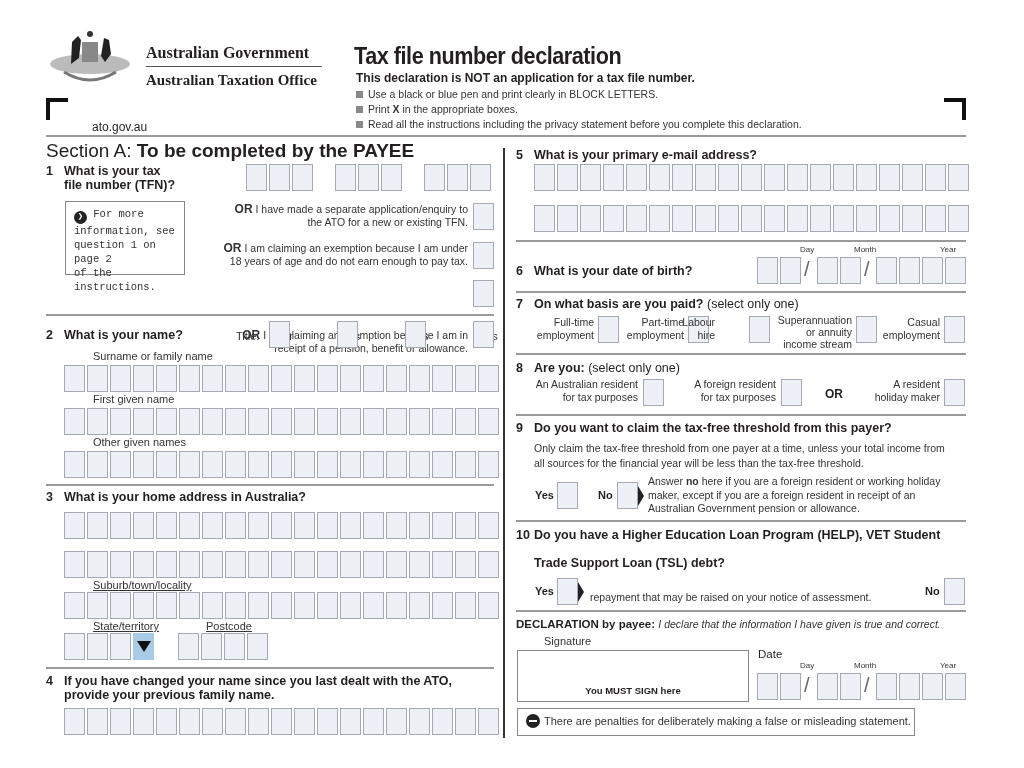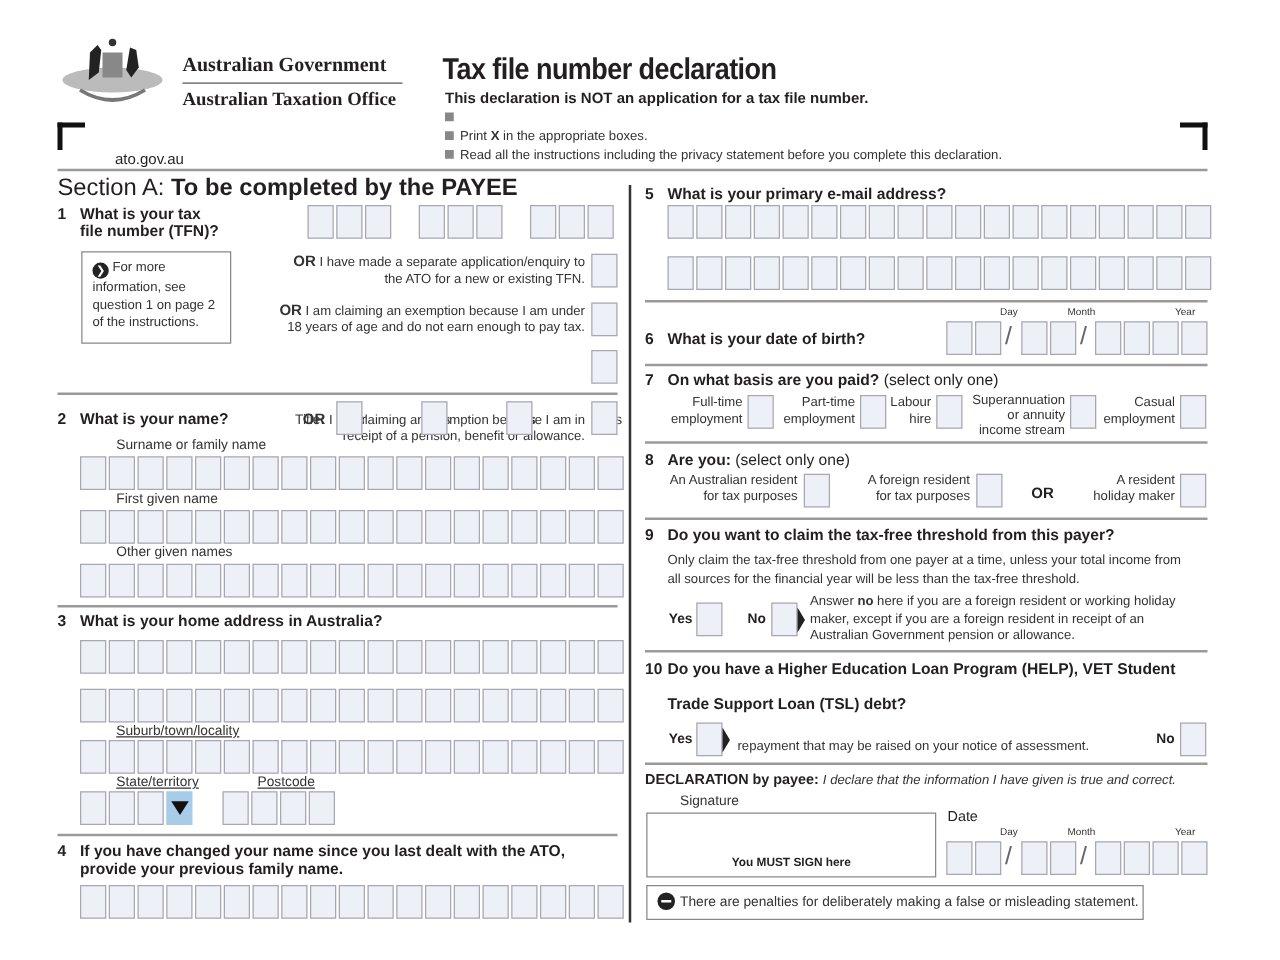--- a/index.html
+++ b/index.html
@@ -34,21 +34,21 @@
 </div>
 <div class="abs" style="left:146px;top:44px;font-family:'Liberation Serif',serif;font-weight:bold;font-size:16px;">Australian Government</div>
 <div class="abs" style="left:146px;top:66px;width:176px;height:1px;background:#555;"></div>
 <div class="abs" style="left:146px;top:72px;font-family:'Liberation Serif',serif;font-weight:bold;font-size:15px;">Australian Taxation Office</div>
 <div class="abs" style="left:46px;top:98px;width:22px;height:22px;border-left:4px solid #111;border-top:4px solid #111;"></div>
 <div class="abs" style="left:92px;top:120px;font-size:12px;">ato.gov.au</div>
 
 <div class="abs" style="left:354px;top:42px;font-size:24px;font-weight:bold;letter-spacing:-0.5px;transform:scaleX(0.9);transform-origin:left;">Tax file number declaration</div>
 <div class="abs" style="left:356px;top:71px;font-size:12px;font-weight:bold;">This declaration is NOT an application for a tax file number.</div>
 <div class="abs small" style="left:356px;top:88px;">
-  <span style="display:inline-block;width:7px;height:7px;background:#888;margin-right:5px;"></span>
+  <span style="display:inline-block;width:7px;height:7px;background:#888;margin-right:5px;"></span><span>Use a black or blue pen and print clearly in BLOCK LETTERS.</span>
 </div>
 <div class="abs small" style="left:356px;top:103px;">
   <span style="display:inline-block;width:7px;height:7px;background:#888;margin-right:5px;"></span><span>Print </span><b>X</b><span> in the appropriate boxes.</span>
 </div>
 <div class="abs small" style="left:356px;top:118px;">
   <span style="display:inline-block;width:7px;height:7px;background:#888;margin-right:5px;"></span><span>Read all the instructions including the privacy statement before you complete this declaration.</span>
 </div>
 <div class="abs" style="left:944px;top:98px;width:22px;height:22px;border-right:4px solid #111;border-top:4px solid #111;"></div>
 
 <div class="hr" style="left:46px;top:135px;width:920px;"></div>
@@ -59,21 +59,21 @@
   <span>Section A: </span><b>To be completed by the PAYEE</b>
 </div>
 
 <div class="q" style="left:46px;top:164px;line-height:14px;">
   <span class="num">1</span><span>What is your tax</span><br>
   <span class="num"></span><span>file number (TFN)?</span>
 </div>
 <div class="row" style="left:246px;top:164px;">
   <span class="cell"></span><span class="cell"></span><span class="cell" style="margin-right:22px;"></span><span class="cell"></span><span class="cell"></span><span class="cell" style="margin-right:22px;"></span><span class="cell"></span><span class="cell"></span><span class="cell"></span>
 </div>
-<div class="abs" style="left:65px;top:201px;width:120px;height:74px;border:1.5px solid #888;padding:5px 8px;font-size:10.5px;line-height:14px;color:#333;">
+<div class="abs" style="left:65px;top:201px;width:120px;height:74px;border:1.5px solid #888;padding:5px 8px;font-size:10.5px;line-height:14px;color:#333;font-family:Liberation Mono, monospace;">
   <span style="display:inline-block;width:13px;height:13px;border-radius:50%;background:#222;color:#fff;font-size:9px;line-height:13px;text-align:center;vertical-align:-2px;">❯</span>
   <span>For more</span><br>
   <span>information, see</span><br>
   <span>question 1 on page 2</span><br>
   <span>of the instructions.</span>
 </div>
 
 <div class="abs small right" style="left:200px;top:203px;width:268px;">
   <b style="font-size:12px;">OR</b> <span>I have made a separate application/enquiry to</span><br><span>the ATO for a new or existing TFN.</span>
 </div>
@@ -166,21 +166,21 @@
 </div>
 <div class="hr" style="left:516px;top:291px;width:450px;"></div>
 
 <div class="q" style="left:516px;top:297px;">
   <span class="num">7</span><span>On what basis are you paid?</span> <span style="font-weight:normal;">(select only one)</span>
 </div>
 <div class="abs small right" style="left:530px;top:316px;width:64px;"><span>Full-time</span><br><span>employment</span></div>
 <div class="cb" style="left:598px;top:316px;"></div>
 <div class="abs small right" style="left:620px;top:316px;width:64px;"><span>Part-time</span><br><span>employment</span></div>
 <div class="cb" style="left:688px;top:316px;"></div>
-<div class="abs small right" style="left:705px;top:316px;width:40px;"><span>Labour</span><br><span>hire</span></div>
+<div class="abs small right" style="left:675px;top:316px;width:40px;"><span>Labour</span><br><span>hire</span></div>
 <div class="cb" style="left:749px;top:316px;"></div>
 <div class="abs small right" style="left:770px;top:314px;width:82px;line-height:12px;"><span>Superannuation</span><br><span>or annuity</span><br><span>income stream</span></div>
 <div class="cb" style="left:856px;top:316px;"></div>
 <div class="abs small right" style="left:876px;top:316px;width:64px;"><span>Casual</span><br><span>employment</span></div>
 <div class="cb" style="left:944px;top:316px;"></div>
 <div class="hr" style="left:516px;top:353px;width:450px;"></div>
 
 <div class="q" style="left:516px;top:361px;">
   <span class="num">8</span><span>Are you:</span> <span style="font-weight:normal;">(select only one)</span>
 </div>

